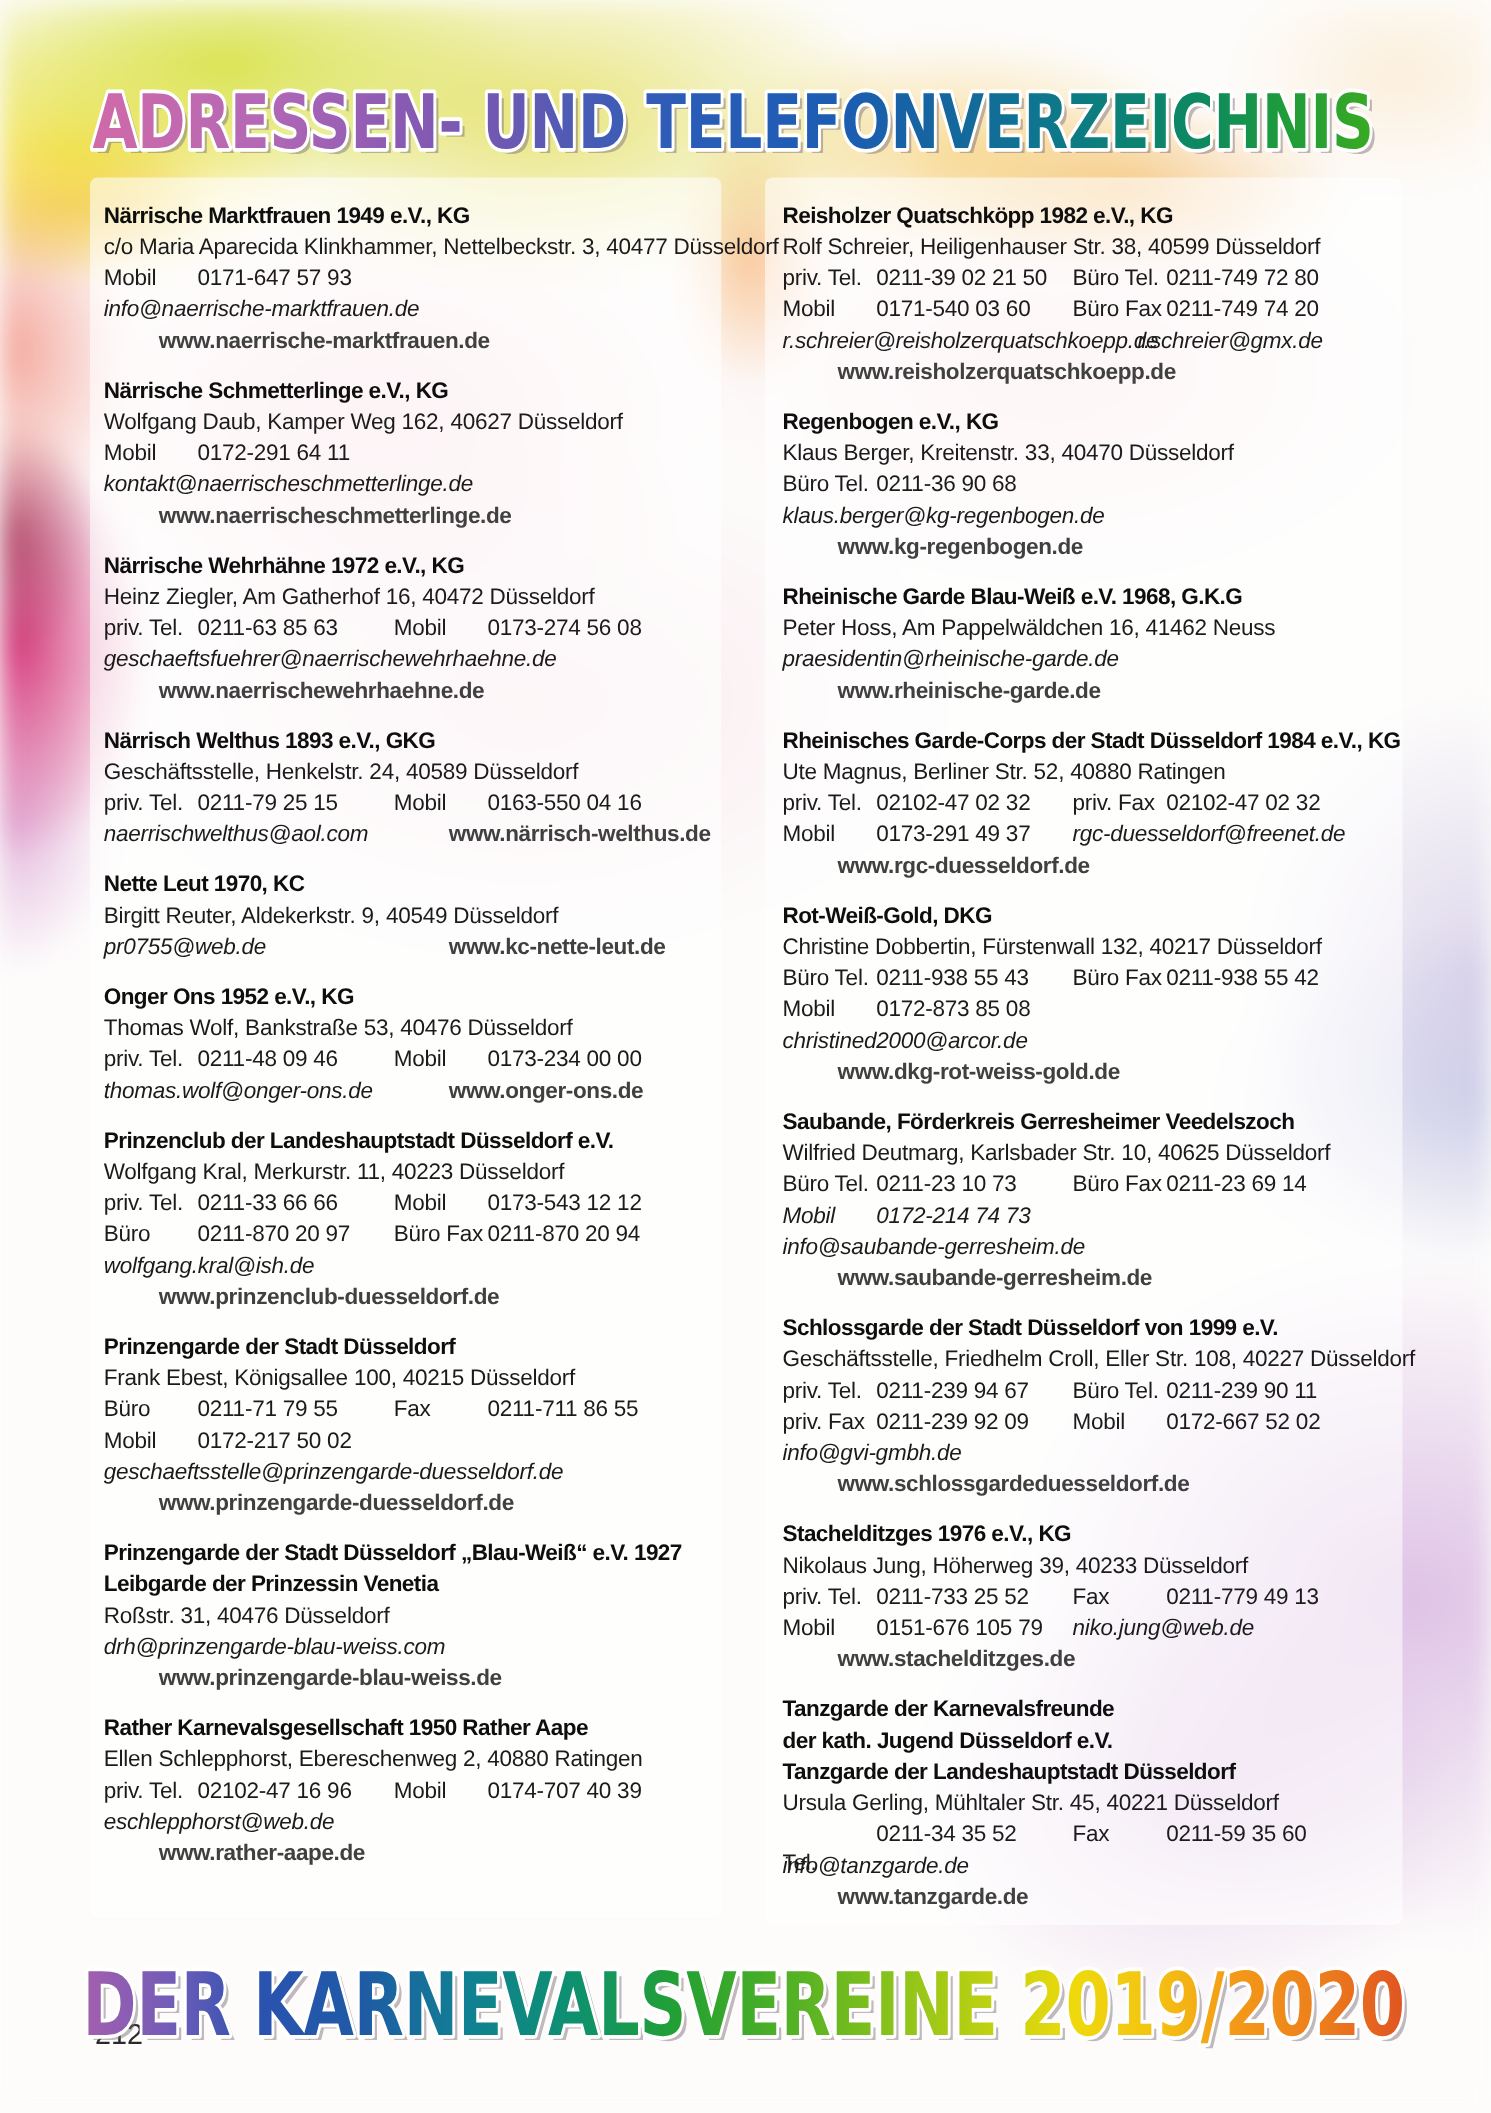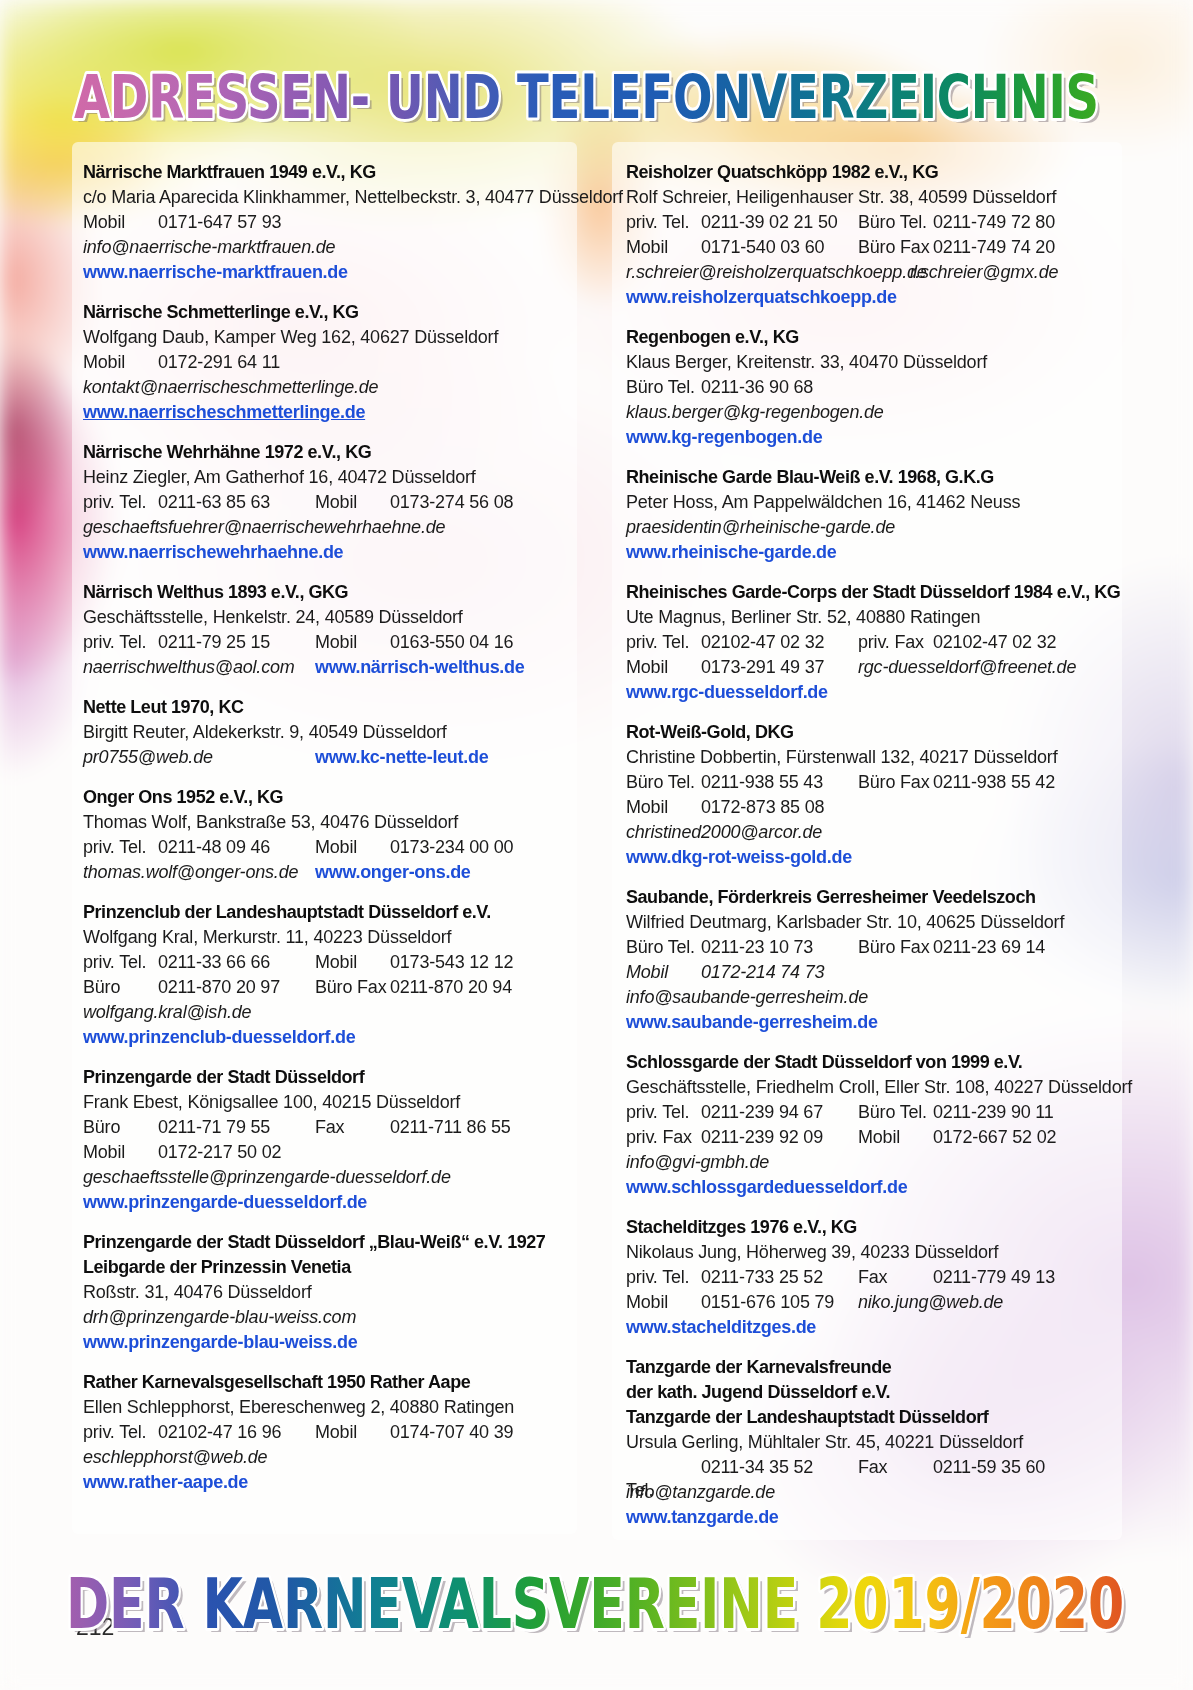--- a/index.html
+++ b/index.html
@@ -53,21 +53,21 @@
   .col-right { left: 626px; }
   .entry { margin-bottom: 15px; }
   .line { position: relative; height: 25px; }
   .name-line {
     font-weight: bold; color: #0e0e0e;
     white-space: nowrap; letter-spacing: -0.45px;
     height: 25px; line-height: 25px;
   }
   .seg { position: absolute; top: 0; line-height: 25px; white-space: nowrap; }
   .s-i { font-style: italic; }
-  .s-w { font-weight: bold; color: #1d4ed8; letter-spacing: -0.3px; }
+  .s-w { font-weight: bold; color: #404040; letter-spacing: -0.3px; margin-left: 44px; }
   .page-number {
     position: absolute; z-index: 2;
     left: 76px; top: 1614px;
     font-size: 23px; color: #2a2a2a; letter-spacing: 0;
   }
 </style>
 </head>
 <body>
 
 <div class="smoke"></div>
@@ -119,21 +119,21 @@
         <span class="seg" style="left: 0px;">Wolfgang Daub, Kamper Weg 162, 40627 Düsseldorf</span>
       </div>
       <div class="line">
         <span class="seg" style="left: 0px;">Mobil</span>
         <span class="seg" style="left: 75px;">0172-291 64 11</span>
       </div>
       <div class="line">
         <span class="seg s-i" style="left: 0px;">kontakt@naerrischeschmetterlinge.de</span>
       </div>
       <div class="line">
-        <span class="seg s-w" style="left: 0px; text-decoration: underline;">www.naerrischeschmetterlinge.de</span>
+        <span class="seg s-w" style="left: 0px;">www.naerrischeschmetterlinge.de</span>
       </div>
     </div>
     <div class="entry">
       <div class="line name-line">Närrische Wehrhähne 1972 e.V., KG</div>
       <div class="line">
         <span class="seg" style="left: 0px;">Heinz Ziegler, Am Gatherhof 16, 40472 Düsseldorf</span>
       </div>
       <div class="line">
         <span class="seg" style="left: 0px;">priv. Tel.</span>
         <span class="seg" style="left: 75px;">0211-63 85 63</span>

